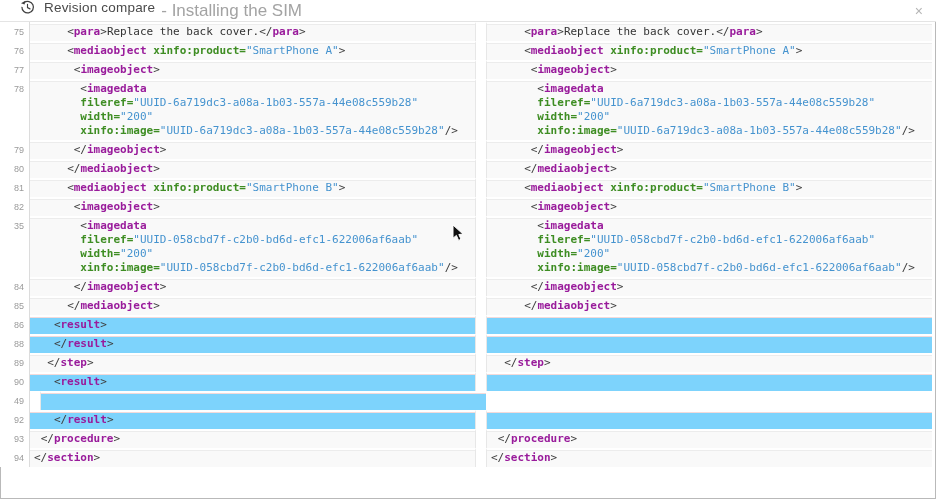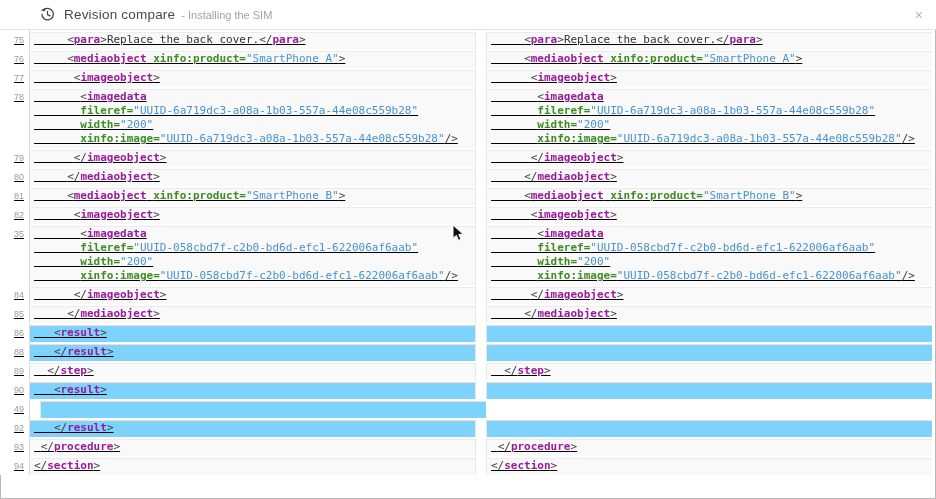--- a/index.html
+++ b/index.html
@@ -5,32 +5,32 @@
   * { margin: 0; padding: 0; box-sizing: border-box; }
   html, body { background: #fff; }
   body {
     width: 936px; height: 499px;
     font-family: "Liberation Sans", sans-serif;
     position: relative; overflow: hidden;
     box-shadow: inset 0 0 0 1px #b9b9b9;
   }
   
   .header {
-    height: 30px; background: #fff; border-bottom: 1px solid #e4e4e4;
-    display: flex; align-items: center; padding-left: 40px; position: relative;
+    height: 22px; background: #fff; border-bottom: 1px solid #e4e4e4;
+    display: flex; align-items: flex-start; padding-left: 20px; position: relative;
   }
   .hicon { width: 15px; height: 15px; margin-right: 9px; flex: 0 0 auto; }
   .htitle { font-size: 13.5px; color: #4a4a4a; letter-spacing: .2px; }
-  .hsub { font-size: 11px; color: #a3a3a3; margin-left: 6px; padding-top: 1px; }
+  .hsub { font-size: 17px; color: #a3a3a3; margin-left: 6px; padding-top: 1px; }
   .hclose {
     position: absolute; right: 8px; top: 50%; transform: translateY(-50%);
     color: #b4b4b4; font-size: 14px; line-height: 14px; padding: 2px 5px; cursor: pointer;
   }
   
-  .diff { width: 936px; text-decoration: underline; }
+  .diff { width: 936px; }
   .row { display: flex; align-items: stretch; }
   .gutter {
     width: 30px; flex: 0 0 30px; background: #fff; border-right: 1px solid #dcdcdc;
     color: #9a9a9a; font-size: 9px; text-align: right;
     padding: 4px 5px 0 0; line-height: 12px;
   }
   .cell {
     background: #f9f9f9; border-top: 2px solid #fff;
     box-shadow: inset 0 1px 0 #ececec;
     padding: 1px 4px 2px 4px;

